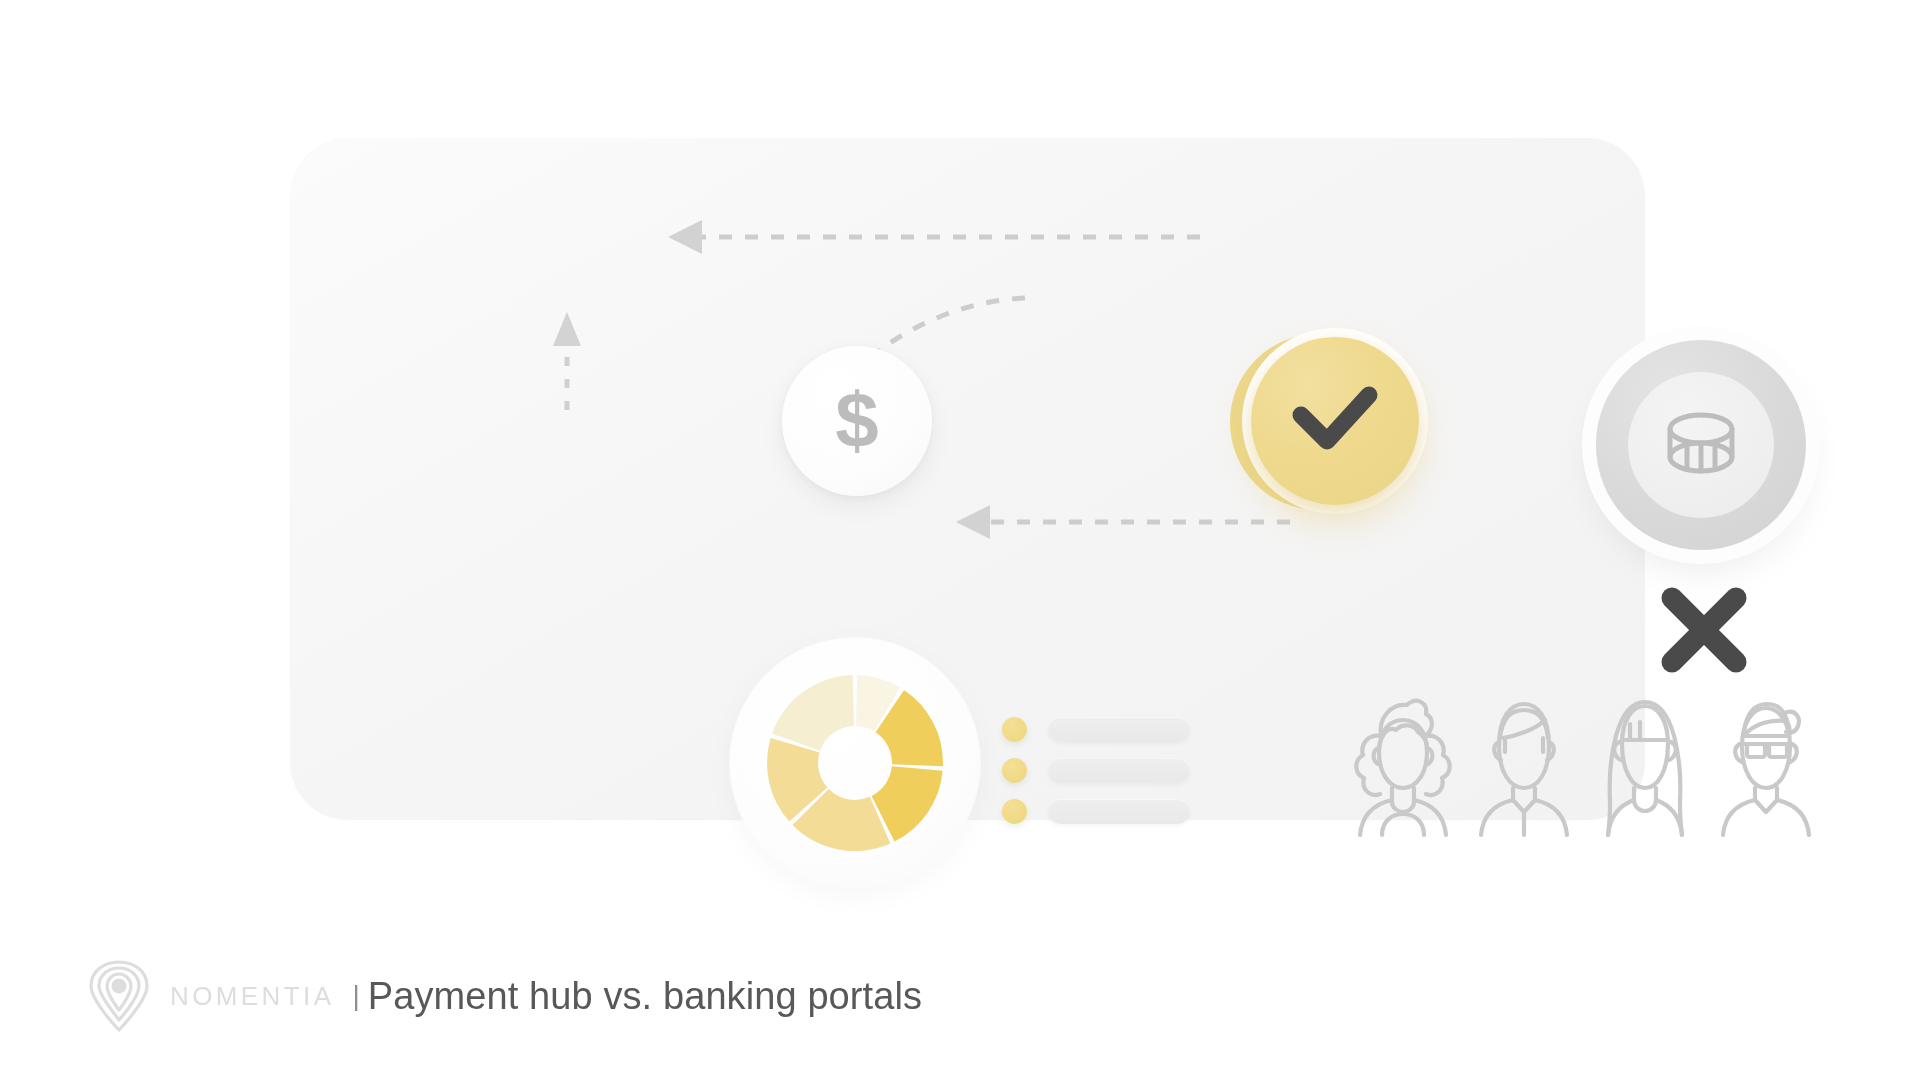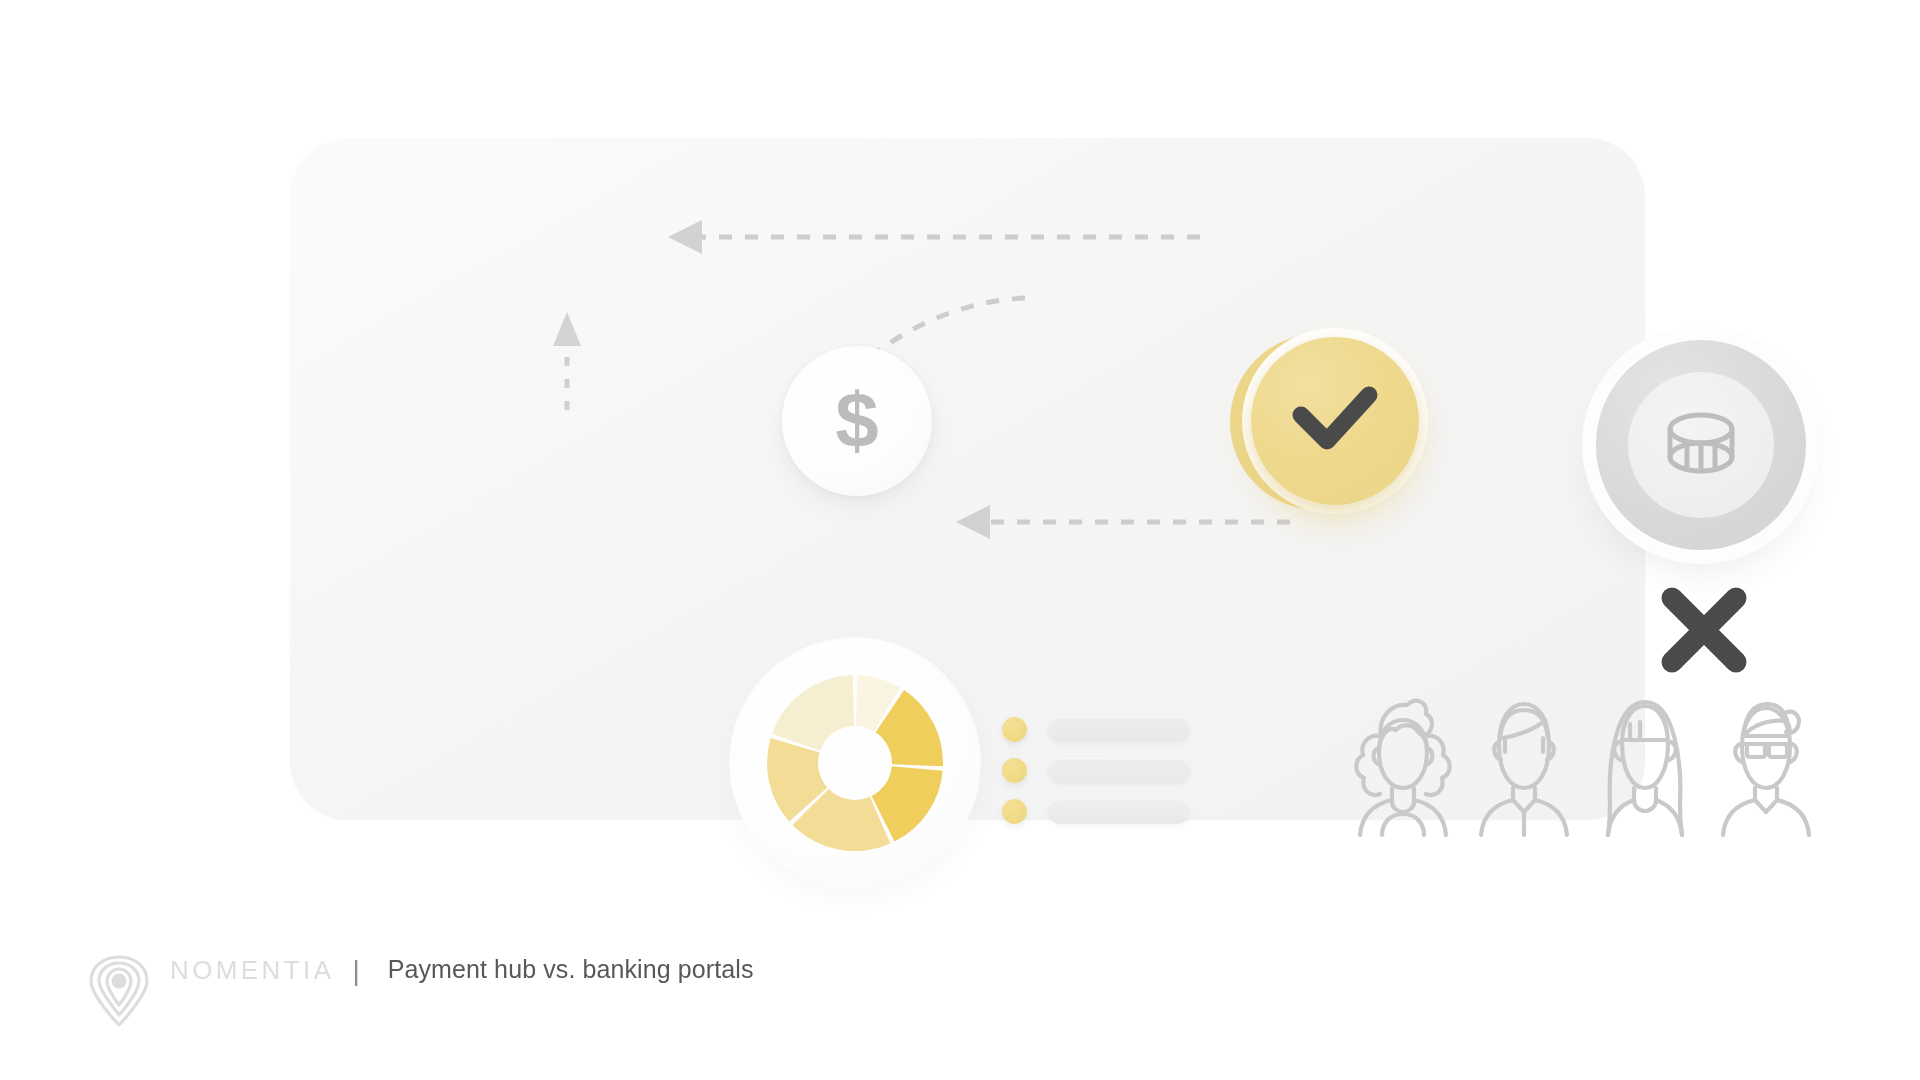--- a/index.html
+++ b/index.html
@@ -199,41 +199,42 @@
     pointer-events: none;
   }
 
   
   #footer {
     position: absolute;
     left: 88px;
     top: 955px;
     height: 82px;
     display: flex;
+    align-items: center;
   }
   #brand-logo { width: 62px; height: 72px; flex: 0 0 auto; }
   #brand-name {
     margin-left: 20px;
     font-family: "Liberation Sans", sans-serif;
     font-size: 26px;
     letter-spacing: 3.4px;
     font-weight: 400;
     color: #dddddd;
     white-space: nowrap;
   }
   #footer-sep {
     margin-left: 18px;
     font-size: 28px;
     color: #8e8e8e;
     font-weight: 300;
   }
   #footer-caption {
-    margin-left: 28px;
+    margin-left: 8px;
     font-family: "Liberation Sans", sans-serif;
-    font-size: 25px;
+    font-size: 38px;
     color: #58585a;
     white-space: nowrap;
     letter-spacing: 0.1px;
   }
 </style>
 </head>
 <body>
 
 <div id="infographic-card">
   <div class="stage">

